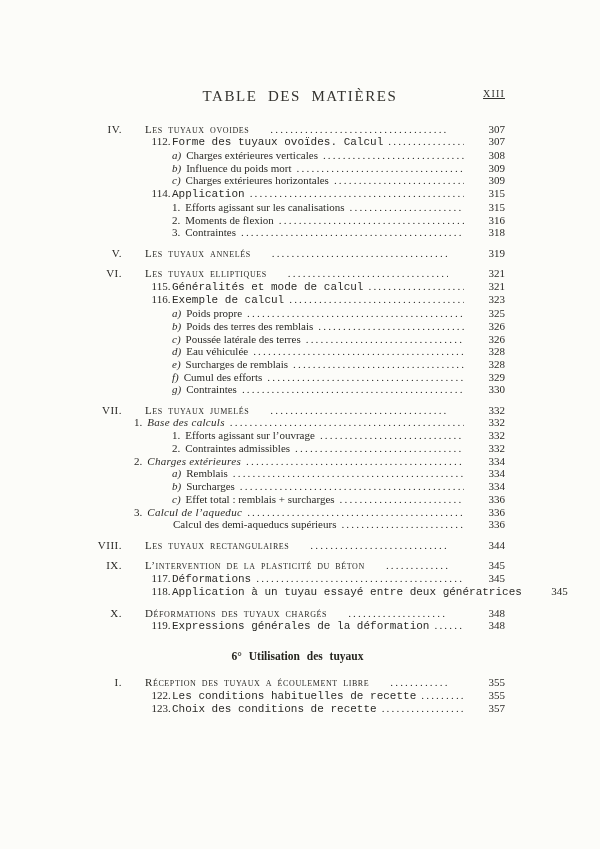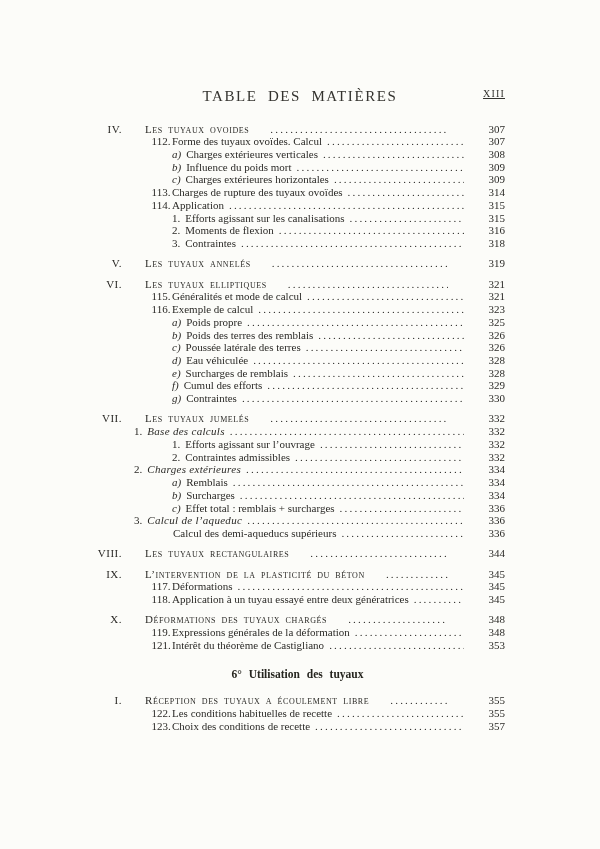--- a/index.html
+++ b/index.html
@@ -33,21 +33,21 @@
           letter-spacing:2.2px;}
 
   
   .r-chapter{margin-top:7.6px;gap:16px;}
   .r-chapter .roman{width:60px;text-align:right;flex-shrink:0;letter-spacing:.5px;}
   .r-chapter .txt{margin-left:7px;font-variant:small-caps;letter-spacing:.6px;word-spacing:2px;}
 
   
   .r-item{padding-left:88px;}
   .r-item .m{width:22px;text-align:center;}
-  .r-item .txt{margin-left:0px;}
+  .r-item .txt{margin-left:0px;font-family:Liberation Mono, monospace;}
 
   
   .r-subitalic{padding-left:72px;}
   .r-subitalic .m{margin-right:5px;}
   .r-subitalic .txt{font-style:italic;letter-spacing:.3px;}
 
   
   .r-alpha{padding-left:110px;}
   .r-alpha .m{font-style:italic;margin-right:5px;}
 
@@ -93,26 +93,20 @@
         <span class="leader"></span>
         <span class="pg">309</span>
       </div>
       <div class="row r-alpha">
         <span class="m">c)</span>
         <span class="txt">Charges extérieures horizontales</span>
         <span class="leader"></span>
         <span class="pg">309</span>
       </div>
       <div class="row r-item">
-        <span class="m">113.</span>
-        <span class="txt">Charges de rupture des tuyaux ovoïdes</span>
-        <span class="leader"></span>
-        <span class="pg">314</span>
-      </div>
-      <div class="row r-item">
         <span class="m">114.</span>
         <span class="txt">Application</span>
         <span class="leader"></span>
         <span class="pg">315</span>
       </div>
       <div class="row r-num3">
         <span class="m">1.</span>
         <span class="txt">Efforts agissant sur les canalisations</span>
         <span class="leader"></span>
         <span class="pg">315</span>
@@ -283,26 +277,20 @@
         <span class="txt">Déformations des tuyaux chargés</span>
         <span class="leader"></span>
         <span class="pg">348</span>
       </div>
       <div class="row r-item">
         <span class="m">119.</span>
         <span class="txt">Expressions générales de la déformation</span>
         <span class="leader"></span>
         <span class="pg">348</span>
       </div>
-      <div class="row r-item">
-        <span class="m">121.</span>
-        <span class="txt">Intérêt du théorème de Castigliano</span>
-        <span class="leader"></span>
-        <span class="pg">353</span>
-      </div>
       <div class="section-heading">6° Utilisation des tuyaux</div>
       <div class="row r-chapter">
         <span class="roman">I.</span>
         <span class="txt">Réception des tuyaux a écoulement libre</span>
         <span class="leader"></span>
         <span class="pg">355</span>
       </div>
       <div class="row r-item">
         <span class="m">122.</span>
         <span class="txt">Les conditions habituelles de recette</span>

